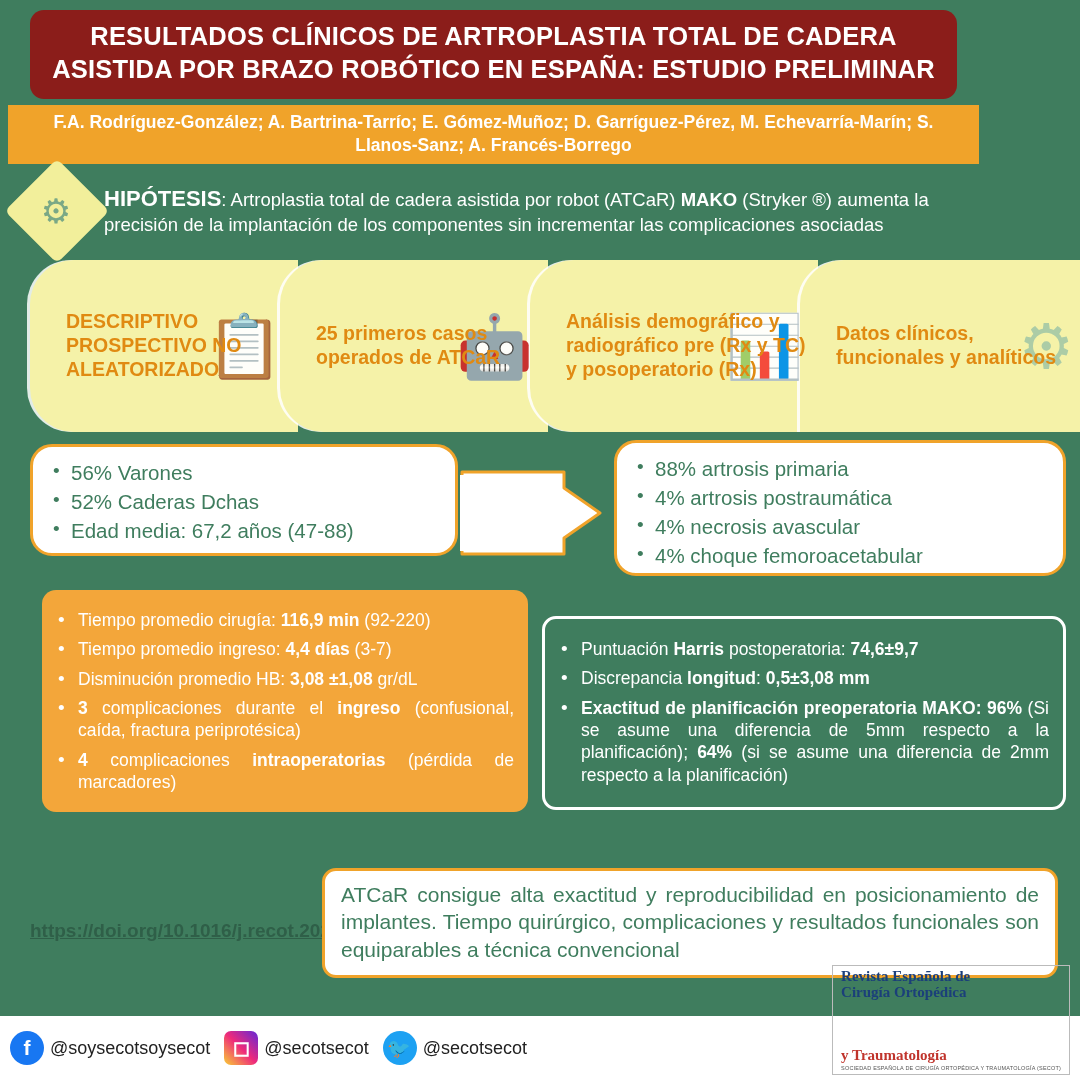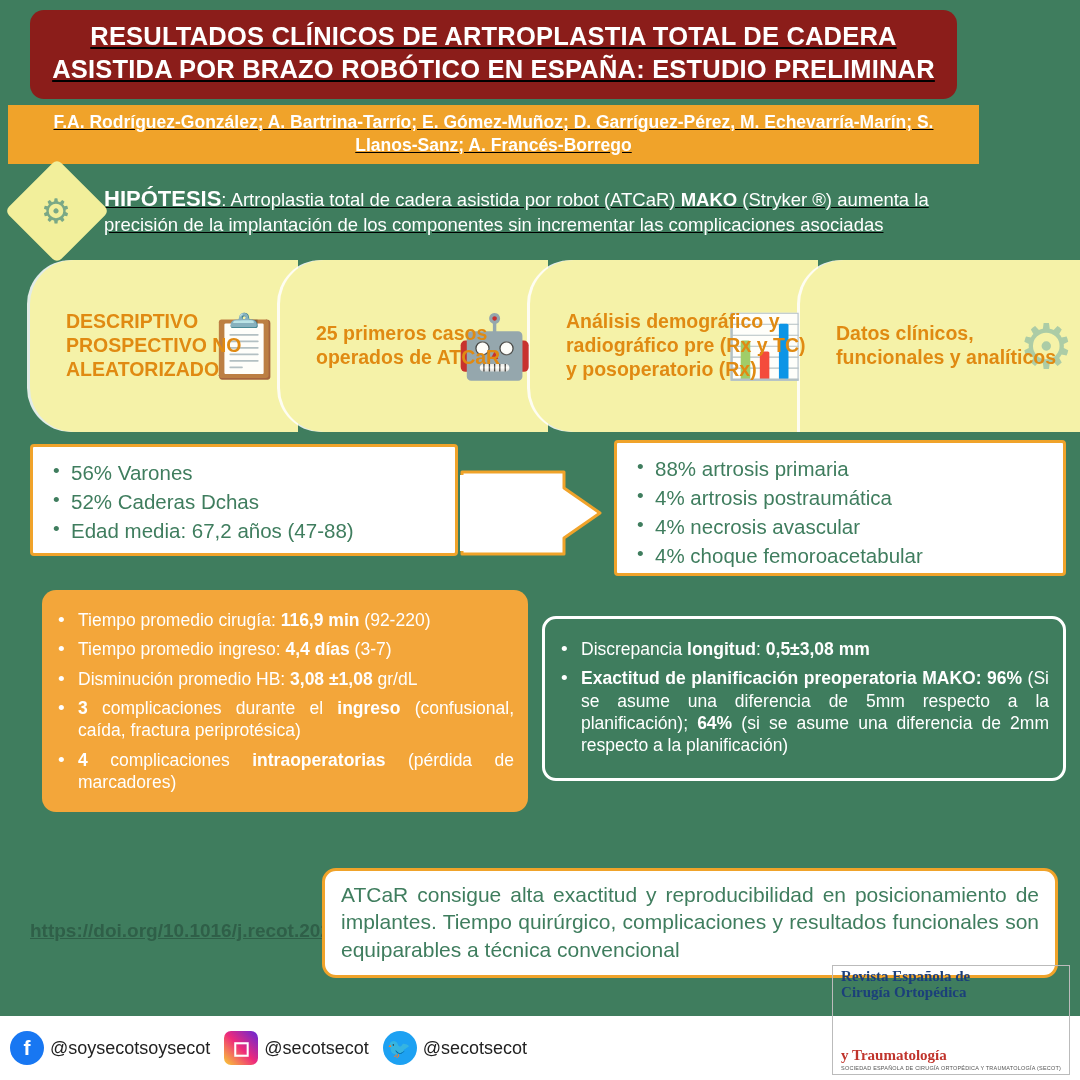--- a/index.html
+++ b/index.html
@@ -8,21 +8,20 @@
     width: 1080px; height: 1080px;
     font-family: "Liberation Sans", sans-serif;
     background: #3f7d5e;
     overflow: hidden;
   }
   .poster {
     position: relative;
     width: 987px; height: 1080px;
     background: #3f7d5e;
     padding: 8px 8px 0 8px;
-    text-decoration: underline;
   }
 
   
   .title-box {
     background: #8b1d1a;
     border-radius: 14px;
     margin: 2px 22px 0 22px;
     padding: 10px 20px 14px 20px;
     text-align: center;
   }
@@ -126,21 +125,21 @@
   .chev2 { left: 272px; width: 268px; }
   .chev3 { left: 522px; width: 288px; }
   .chev4 { left: 792px; width: 288px; border-radius: 44px 0 0 0; }
 
   
   .demo-wrap { position: relative; height: 148px; margin-top: 8px; }
   .box-white {
     position: absolute;
     background: #ffffff;
     border: 3px solid #f0a32a;
-    border-radius: 4px;
+    border-radius: 22px;
     padding: 10px 14px;
   }
   .demo-left { left: 22px; top: 4px; width: 428px; height: 112px; }
   .demo-right { left: 606px; top: 0px; width: 452px; height: 136px; }
   ul.blist { list-style: none; margin: 0; padding: 0; }
   ul.blist li {
     position: relative;
     padding-left: 24px;
     margin: 3px 0;
     font-size: 20.5px;
@@ -336,20 +335,21 @@
         <li><span>Tiempo promedio cirugía: </span><b>116,9 min</b><span> (92-220)</span></li>
         <li><span>Tiempo promedio ingreso: </span><b>4,4 días</b><span> (3-7)</span></li>
         <li><span>Disminución promedio HB: </span><b>3,08 ±1,08</b><span> gr/dL</span></li>
         <li><b>3</b><span> complicaciones durante el </span><b>ingreso</b><span> (confusional, caída, fractura periprotésica)</span></li>
         <li><b>4</b><span> complicaciones </span><b>intraoperatorias</b><span> (pérdida de marcadores)</span></li>
       </ul>
     </div>
 
     <div class="box-green">
       <ul class="blist">
+        <li><span>Puntuación </span><b>Harris</b><span> postoperatoria: </span><b>74,6±9,7</b></li>
         <li><span>Discrepancia </span><b>longitud</b><span>: </span><b>0,5±3,08 mm</b></li>
         <li><b>Exactitud de planificación preoperatoria MAKO: 96%</b><span> (Si se asume una diferencia de 5mm respecto a la planificación); </span><b>64%</b><span> (si se asume una diferencia de 2mm respecto a la planificación)</span></li>
       </ul>
     </div>
   </div>
 
   <div class="doi">https://doi.org/10.1016/j.recot.2023.05.009</div>
 
   <div class="conclusion">ATCaR consigue alta exactitud y reproducibilidad en posicionamiento de implantes. Tiempo quirúrgico, complicaciones y resultados funcionales son equiparables a técnica convencional</div>
 

